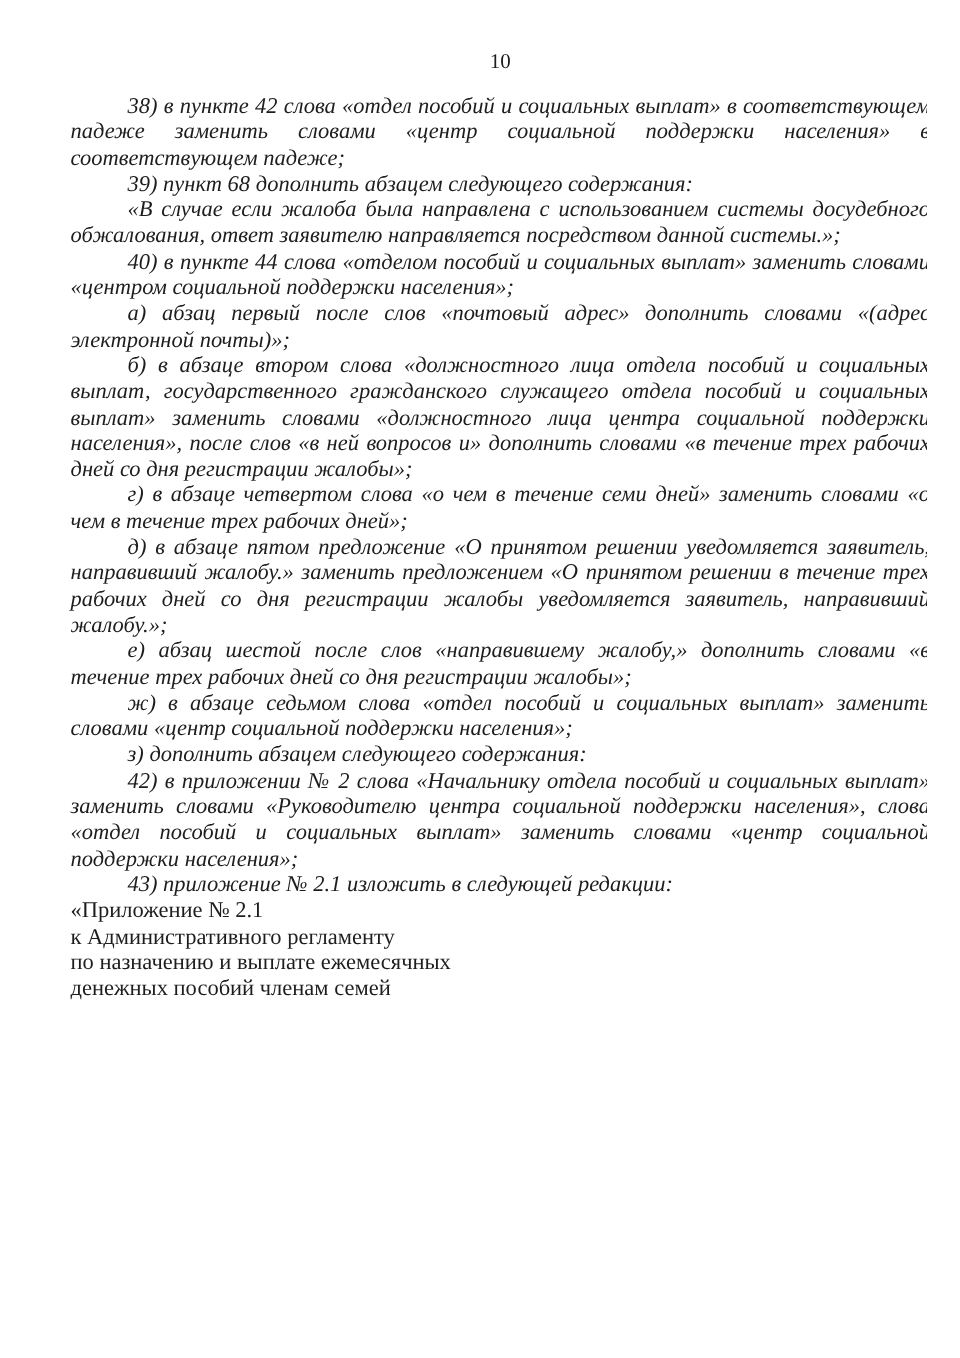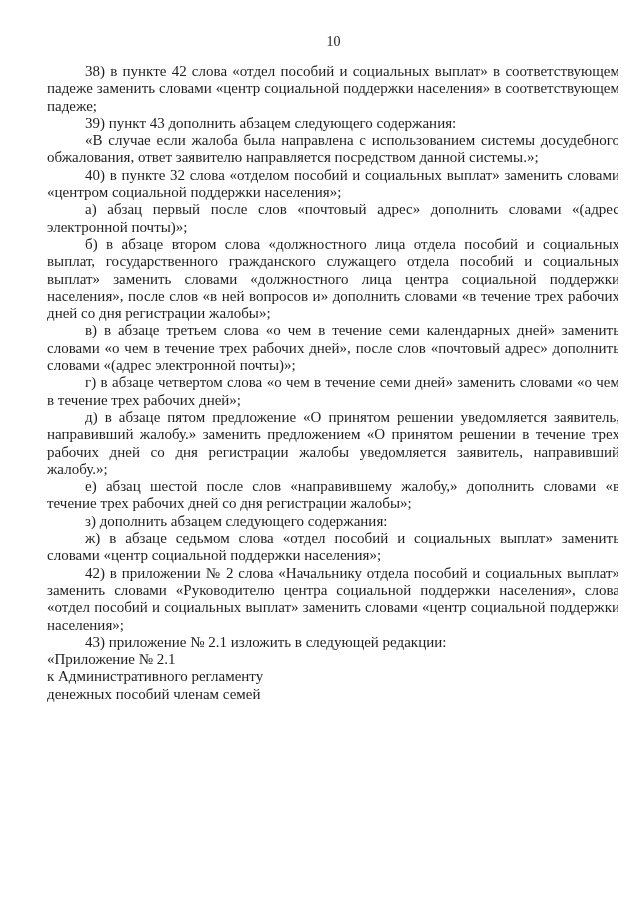--- a/index.html
+++ b/index.html
@@ -31,51 +31,52 @@
     top: 63px;
     left: 47px;
     width: 573px;
     font-size: 15px;
     line-height: 17.3px;
   }
   .para {
     margin: 0;
     text-align: justify;
     text-indent: 38px;
+    font-style: italic;
   }
   .appendix {
     text-align: left;
   }
   .appendix-line {
     margin: 0;
   }
 </style>
 </head>
 <body>
 
 <div class="page">
 
   <div class="page-number">10</div>
 
   <div class="body-text">
     <p class="para">38) в пункте 42 слова «отдел пособий и социальных выплат» в соответствующем падеже заменить словами «центр социальной поддержки населения» в соответствующем падеже;</p>
-    <p class="para">39) пункт 43 дополнить абзацем следующего содержания:</p>
+    <p class="para">39) пункт 68 дополнить абзацем следующего содержания:</p>
     <p class="para">«В случае если жалоба была направлена с использованием системы досудебного обжалования, ответ заявителю направляется посредством данной системы.»;</p>
-    <p class="para">40) в пункте 32 слова «отделом пособий и социальных выплат» заменить словами «центром социальной поддержки населения»;</p>
+    <p class="para">40) в пункте 44 слова «отделом пособий и социальных выплат» заменить словами «центром социальной поддержки населения»;</p>
     <p class="para">а) абзац первый после слов «почтовый адрес» дополнить словами «(адрес электронной почты)»;</p>
     <p class="para">б) в абзаце втором слова «должностного лица отдела пособий и социальных выплат, государственного гражданского служащего отдела пособий и социальных выплат» заменить словами «должностного лица центра социальной поддержки населения», после слов «в ней вопросов и» дополнить словами «в течение трех рабочих дней со дня регистрации жалобы»;</p>
-    <p class="para">в) в абзаце третьем слова «о чем в течение семи календарных дней» заменить словами «о чем в течение трех рабочих дней», после слов «почтовый адрес» дополнить словами «(адрес электронной почты)»;</p>
     <p class="para">г) в абзаце четвертом слова «о чем в течение семи дней» заменить словами «о чем в течение трех рабочих дней»;</p>
     <p class="para">д) в абзаце пятом предложение «О принятом решении уведомляется заявитель, направивший жалобу.» заменить предложением «О принятом решении в течение трех рабочих дней со дня регистрации жалобы уведомляется заявитель, направивший жалобу.»;</p>
     <p class="para">е) абзац шестой после слов «направившему жалобу,» дополнить словами «в течение трех рабочих дней со дня регистрации жалобы»;</p>
+    <p class="para">ж) в абзаце седьмом слова «отдел пособий и социальных выплат» заменить словами «центр социальной поддержки населения»;</p>
     <p class="para">з) дополнить абзацем следующего содержания:</p>
-    <p class="para">ж) в абзаце седьмом слова «отдел пособий и социальных выплат» заменить словами «центр социальной поддержки населения»;</p>
     <p class="para">42) в приложении № 2 слова «Начальнику отдела пособий и социальных выплат» заменить словами «Руководителю центра социальной поддержки населения», слова «отдел пособий и социальных выплат» заменить словами «центр социальной поддержки населения»;</p>
     <p class="para">43) приложение № 2.1 изложить в следующей редакции:</p>
 
     <div class="appendix">
       <div class="appendix-line">«Приложение № 2.1</div>
       <div class="appendix-line">к Административного регламенту</div>
+      <div class="appendix-line">по назначению и выплате ежемесячных</div>
       <div class="appendix-line">денежных пособий членам семей</div>
     </div>
   </div>
 
 </div>
 
 </body></html>

